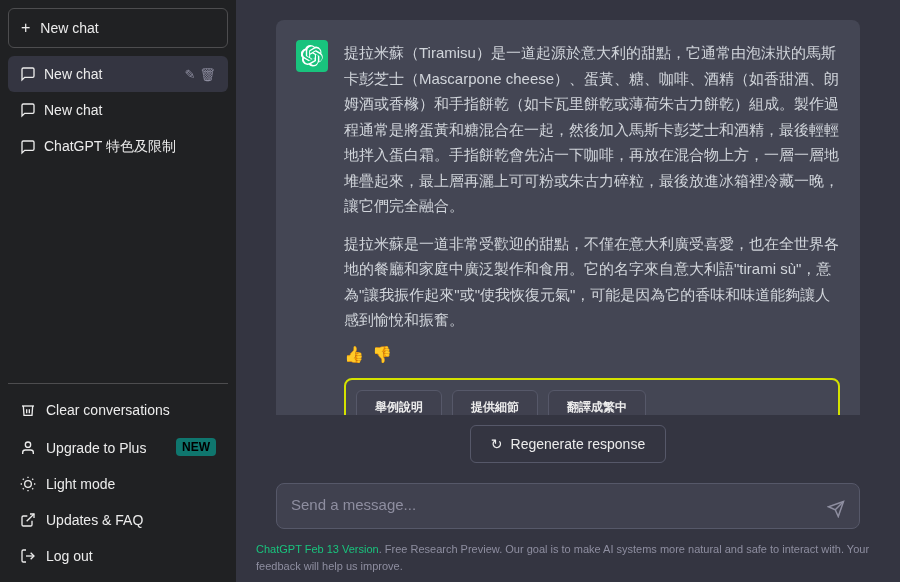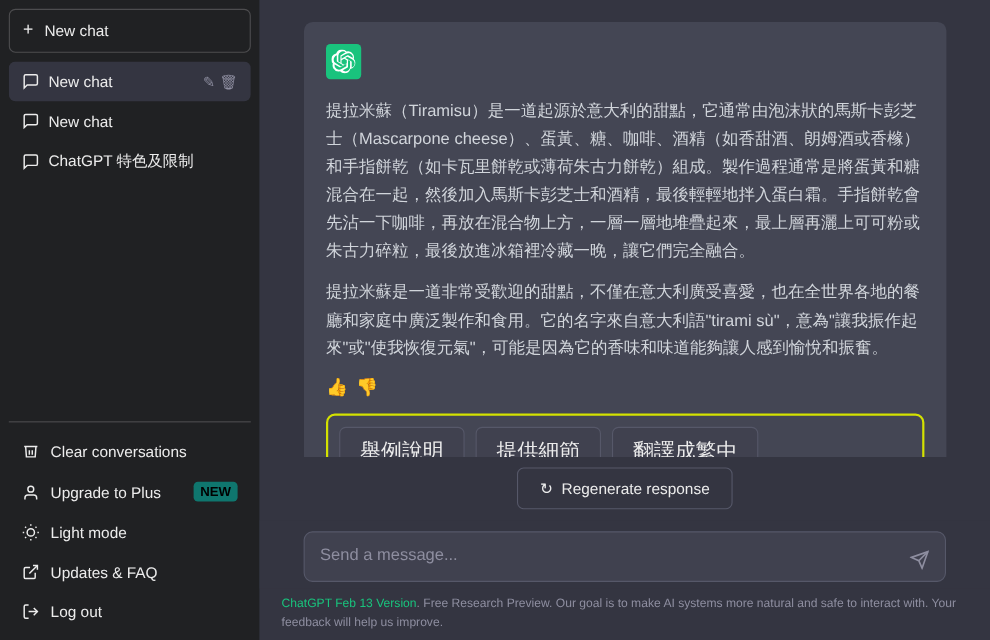--- a/index.html
+++ b/index.html
@@ -115,21 +115,20 @@
 
     .message-block {
       display: flex;
       gap: 16px;
       margin-bottom: 24px;
       padding: 20px;
       border-radius: 8px;
     }
     .message-block.assistant {
       background: #444654;
-      flex-direction: column;
     }
 
     .message-avatar {
       width: 32px;
       height: 32px;
       border-radius: 4px;
       flex-shrink: 0;
       display: flex;
       align-items: center;
       justify-content: center;
@@ -177,22 +176,23 @@
       border-radius: 8px;
       background: transparent;
     }
     .action-btn {
       background: #40414f;
       border: 1px solid #565869;
       color: #ececec;
       padding: 8px 18px;
       border-radius: 6px;
       cursor: pointer;
-      font-size: 19px;
+      font-size: 12px;
       white-space: nowrap;
+      font-weight: bold;
     }
 
     
     .regenerate-area {
       display: flex;
       justify-content: center;
       padding: 10px 40px;
     }
     .regenerate-btn {
       display: flex;

